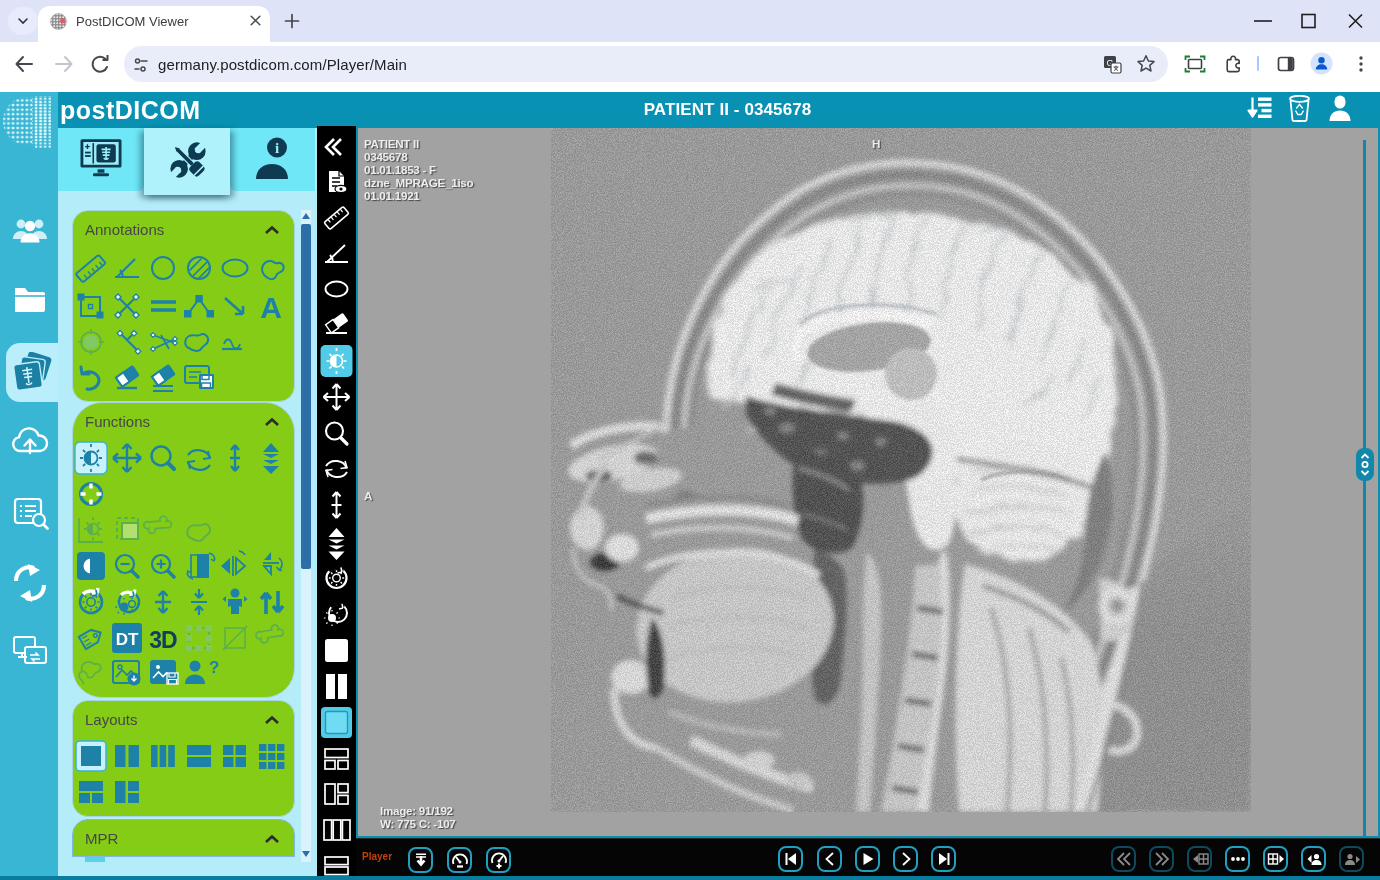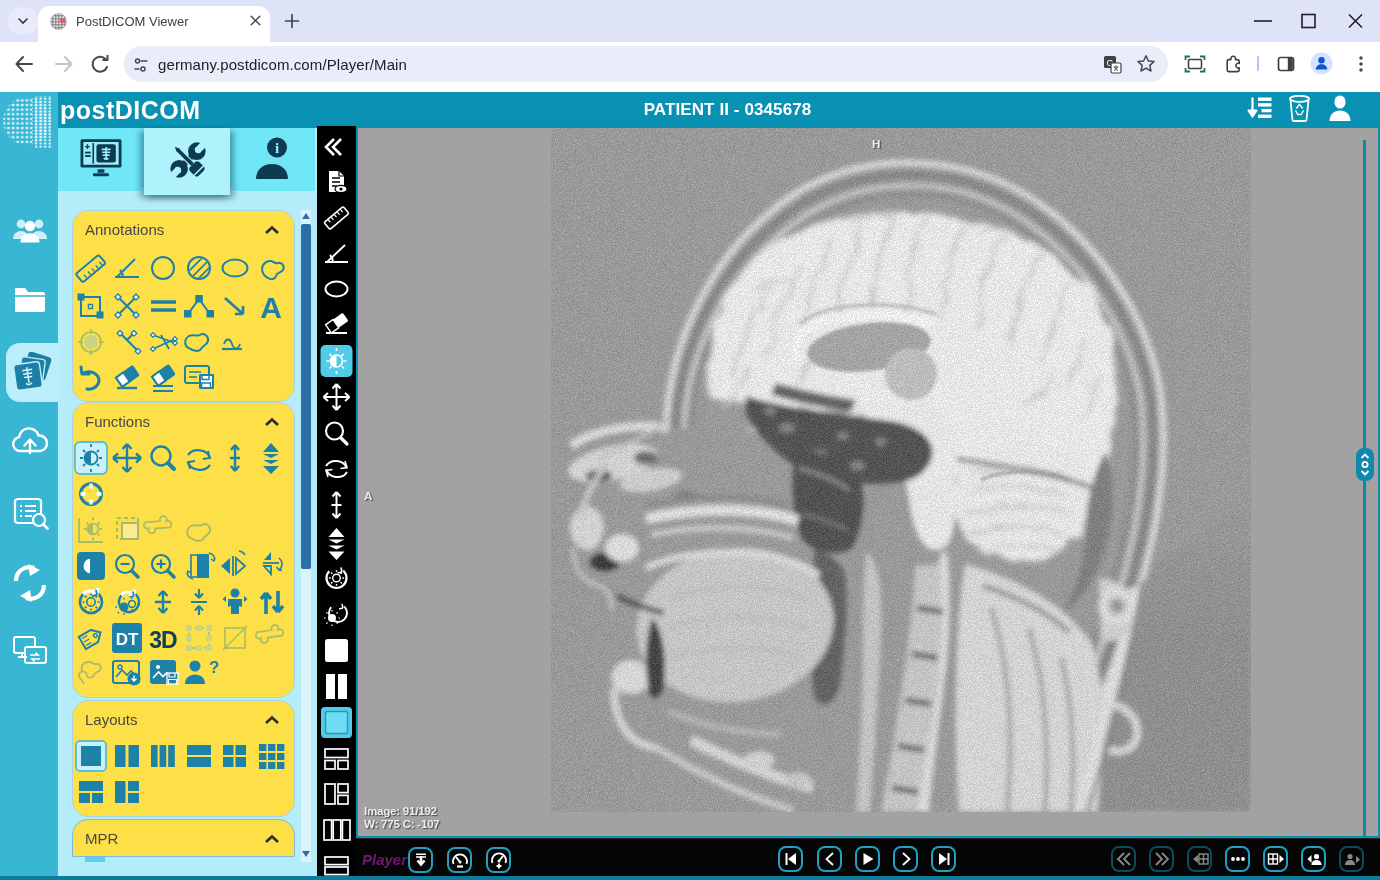--- a/index.html
+++ b/index.html
@@ -23,21 +23,21 @@
 
   
   #sidebar { left:0; top:92px; width:58px; height:788px; background:#39b6d4; }
   #sbactive { left:6px; top:343px; width:52px; height:59px; background:#b9eefa; border-radius:14px 0 0 14px; }
 
   
   #panel { left:58px; top:126px; width:259px; height:754px; background:#b4edf9; border-top:2px solid #0891b2; }
   .tab { top:128px; width:86px; height:63px; }
   .tabinactive { background:#6fe7f7; }
   .tabactive { background:#aff2fc; height:67px; }
-  .card { left:72px; width:223px; background:#fde047; border-radius:16px; border:1px solid #a8d4e8;padding-left:28px; }
+  .card { left:72px; width:223px; background:#84cc16; border-radius:16px; border:1px solid #a8d4e8;padding-left:28px; }
   .cardtitle { left:12px; top:10px; font-size:15px; color:#474747; position:absolute; }
   .cardchev { right:14px; top:10px; position:absolute; color:#2b2b2b; font-weight:bold; }
 
   
   #mtoolbar { left:317px; top:126px; width:39px; height:750px; background:#000; }
 
   
   #imgarea { left:356px; top:126px; width:1024px; height:712px; background:#a2a2a2; border:2px solid #0a8fae; }
   .ovl { position:absolute; font-size:11.6px; font-weight:bold; color:#ededed; text-shadow:1.2px 1.2px 1px rgba(70,70,70,0.95); letter-spacing:-0.25px; line-height:13px; }
 
@@ -383,21 +383,21 @@
 
       <g>
           <rect x="112" y="155" width="24" height="17" rx="2"></rect>
           <path d="M116 161 h12 M116 166 h8" stroke-width="1.7"></path>
           <rect x="127" y="164" width="13" height="13" rx="1" fill="#fff"></rect>
           <path d="M129 164.5 v4 h7 v-4 M128.5 177 v-5 h9 v5" stroke-width="1.5"></path>
           <rect x="127" y="164" width="13" height="13" rx="1"></rect>
         </g>
     </svg>
   </div>
-  <div class="abs card" id="card-fun" style="top:402px; height:296px;">
+  <div class="abs card" id="card-fun" style="top:402px; height:296px;border-radius:30px;">
     <div class="cardtitle">Functions</div>
     <div class="cardchev"><svg width="16" height="10" viewBox="0 0 16 10">
           <path d="M2 8 L8 2.5 L14 8" stroke="#2b2b2b" stroke-width="2.6" fill="none"></path>
         </svg></div>
     <svg width="221" height="294" viewBox="0 0 221 294" style="position:absolute;left:0;top:0" stroke="#1d81a8" fill="none" stroke-width="2">
 
       <g>
           <rect x="2" y="39" width="32" height="32" rx="5" fill="#c9f1fb" stroke="#36b3d8" stroke-width="1.4"></rect>
         <circle cx="18" cy="55" r="6.5" stroke-width="1.8"></circle>
           <path d="M18 61.5 a6.5 6.5 0 0 1 0 -13 Z" fill="#1d81a8" stroke="none"></path>
@@ -925,34 +925,35 @@
       <path d="M250 206 C 272 186 332 180 382 196" fill="none" stroke="#fbfbfb" stroke-width="10"></path>
       <path d="M252 204 C 244 212 242 224 248 232" fill="none" stroke="#fbfbfb" stroke-width="8"></path>
       <path d="M248 196 C 272 176 334 170 386 186" fill="none" stroke="#b9bec3" stroke-width="3"></path>
       <path d="M430 352 C 450 342 490 340 518 352" stroke="#9a9a9a" stroke-width="2.6" fill="none"></path>
     </g>
     <rect width="700" height="684" filter="url(#spkW)" opacity="0.13"></rect>
     <rect width="700" height="684" filter="url(#spkB)" opacity="0.10"></rect>
   </svg>
   </div>
 
+  <div class="ovl" style="left:364px;top:137px;">PATIENT II<br>0345678<br>01.01.1853 - F<br>dzne_MPRAGE_1iso<br>01.01.1921</div>
   <div class="ovl" style="left:872px;top:137px;">H</div>
   <div class="ovl" style="left:364px;top:489px;">A</div>
-  <div class="ovl" style="left:364px;top:804px;">Image: 91/192<br>W: 775 C: -107</div>
+  <div class="ovl" style="left:380px;top:804px;">Image: 91/192<br>W: 775 C: -107</div>
 
   <div class="abs" style="left:1363px;top:140px;width:3px;height:696px;background:#1187ab;"></div>
   <div class="abs" style="left:1356px;top:448px;width:18px;height:33px;background:#1187ab;border-radius:8px;"></div>
   <svg class="abs" style="left:1356px;top:448px" width="18" height="33" viewBox="0 0 18 33" fill="none" stroke="#fff" stroke-width="1.8">
     <path d="M5.5 10 L9 6.5 L12.5 10"></path>
       <circle cx="9" cy="16.5" r="2.6"></circle>
       <path d="M5.5 23 L9 26.5 L12.5 23"></path>
   </svg>
 
   <div id="bottombar" class="abs"></div>
-  <div class="abs" style="left:362px;top:851px;font-size:15px;font-weight:bold;color:#701a75;font-style:italic;">Player</div>
+  <div class="abs" style="left:362px;top:851px;font-size:10px;font-weight:bold;color:#c2410c;">Player</div>
 
   <div class="pbtn" style="left:408px;top:847px;">
       <svg width="16" height="16" viewBox="0 0 16 16">
         <path d="M3 2.2 h10 M3 5 h10" stroke="#fff" stroke-width="1.6"></path>
         <path d="M8 4 v7 M4.5 8.5 L8 12.5 L11.5 8.5" stroke="#fff" stroke-width="2.6" fill="none"></path>
       </svg>
     </div>
   <div class="pbtn" style="left:447px;top:847px;">
       <svg width="18" height="18" viewBox="0 0 18 18" fill="none">
         <path d="M2.5 13 a7 7 0 1 1 13 0" stroke="#fff" stroke-width="1.8"></path>

